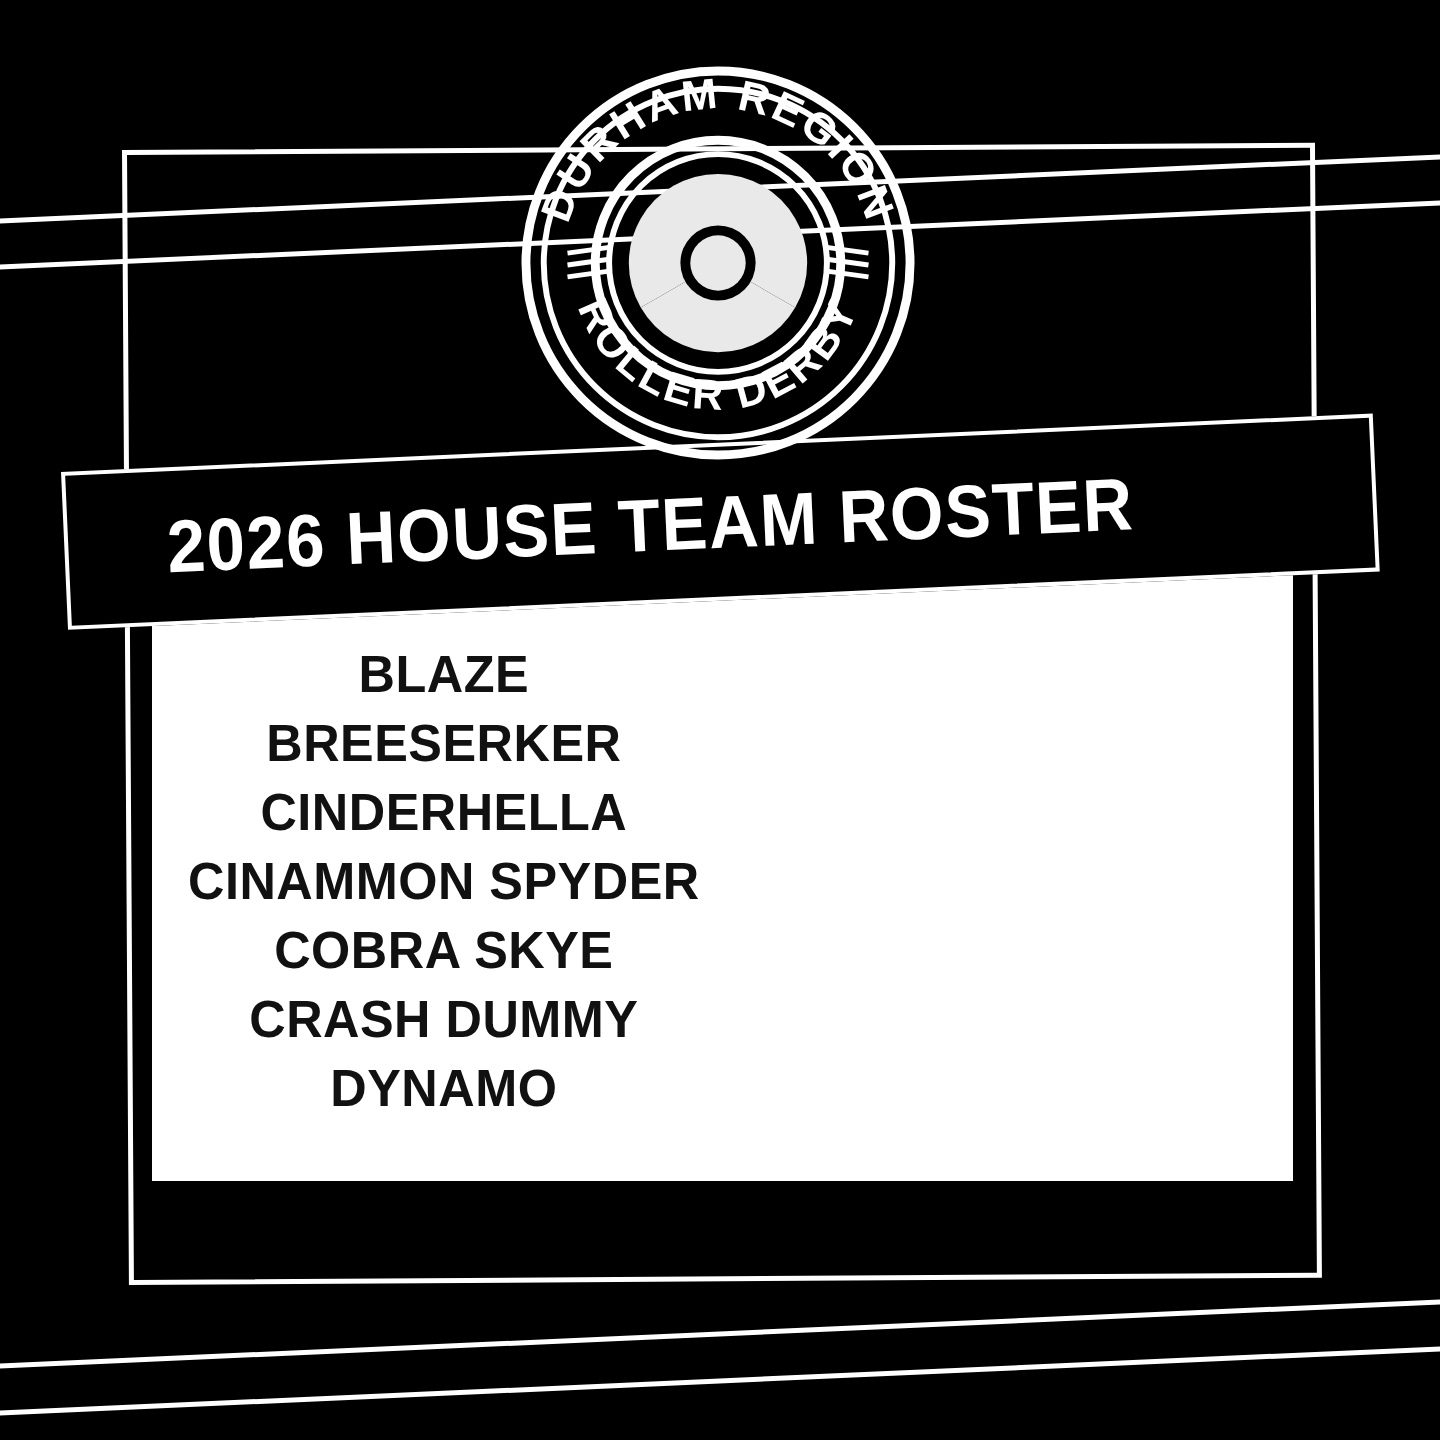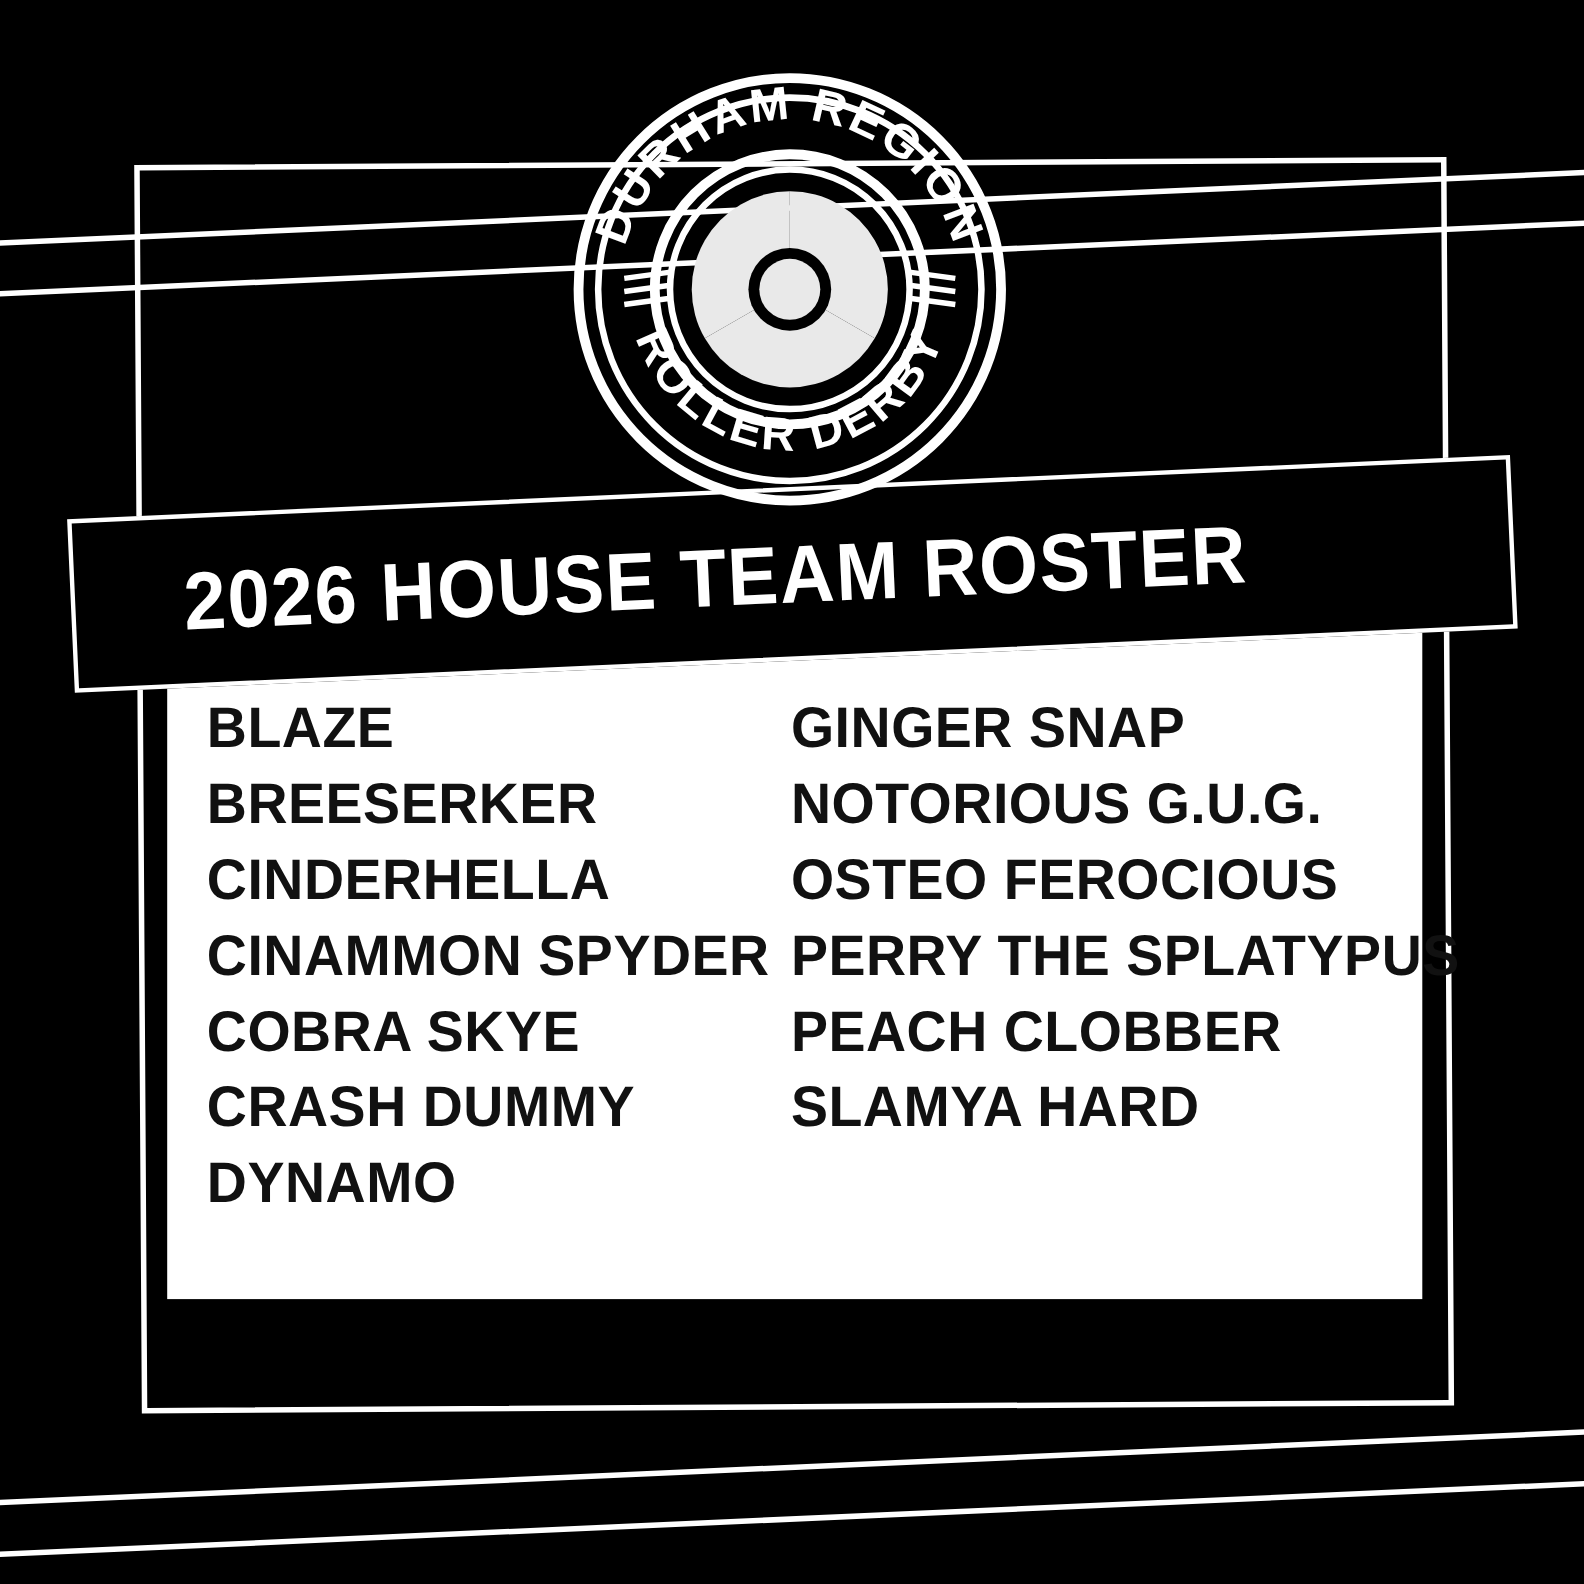--- a/index.html
+++ b/index.html
@@ -98,21 +98,22 @@
   
   .roster {
     position: absolute;
     left: 0;
     top: 0;
     width: 100%;
     height: 100%;
   }
   .col {
     position: absolute;
-    top: 120px;
+    top: 132px;
+    text-align: center;
   }
   .col-left  { left: 36px; }
   .col-right { left: 567px; }
   .name {
     color: #111111;
     font-family: "Liberation Sans", sans-serif;
     font-weight: 700;
     font-size: 52px;
     line-height: 69px;
     letter-spacing: 0.5px;
@@ -136,28 +137,20 @@
   <div class="panel">
     <div class="roster">
       <div class="col col-left">
         <div class="name">BLAZE</div>
         <div class="name">BREESERKER</div>
         <div class="name">CINDERHELLA</div>
         <div class="name">CINAMMON SPYDER</div>
         <div class="name">COBRA SKYE</div>
         <div class="name">CRASH DUMMY</div>
         <div class="name">DYNAMO</div>
-      </div>
-      <div class="col col-right">
-        <div class="name">GINGER SNAP</div>
-        <div class="name">NOTORIOUS G.U.G.</div>
-        <div class="name">OSTEO FEROCIOUS</div>
-        <div class="name">PERRY THE SPLATYPUS</div>
-        <div class="name">PEACH CLOBBER</div>
-        <div class="name">SLAMYA HARD</div>
       </div>
     </div>
   </div>
 
   <div class="banner">
     <span class="banner-title">2026 HOUSE TEAM ROSTER</span>
   </div>
 
   <div class="badge">
     <svg viewBox="0 0 400 400" xmlns="http://www.w3.org/2000/svg">

